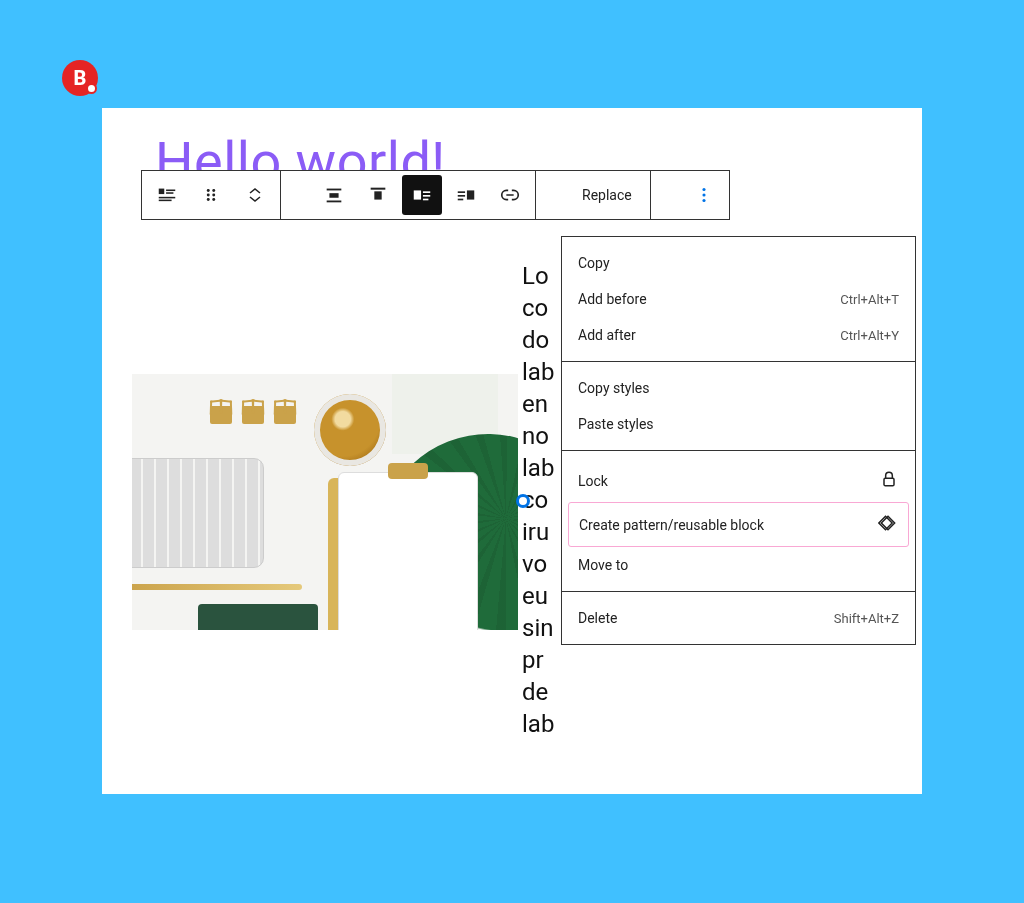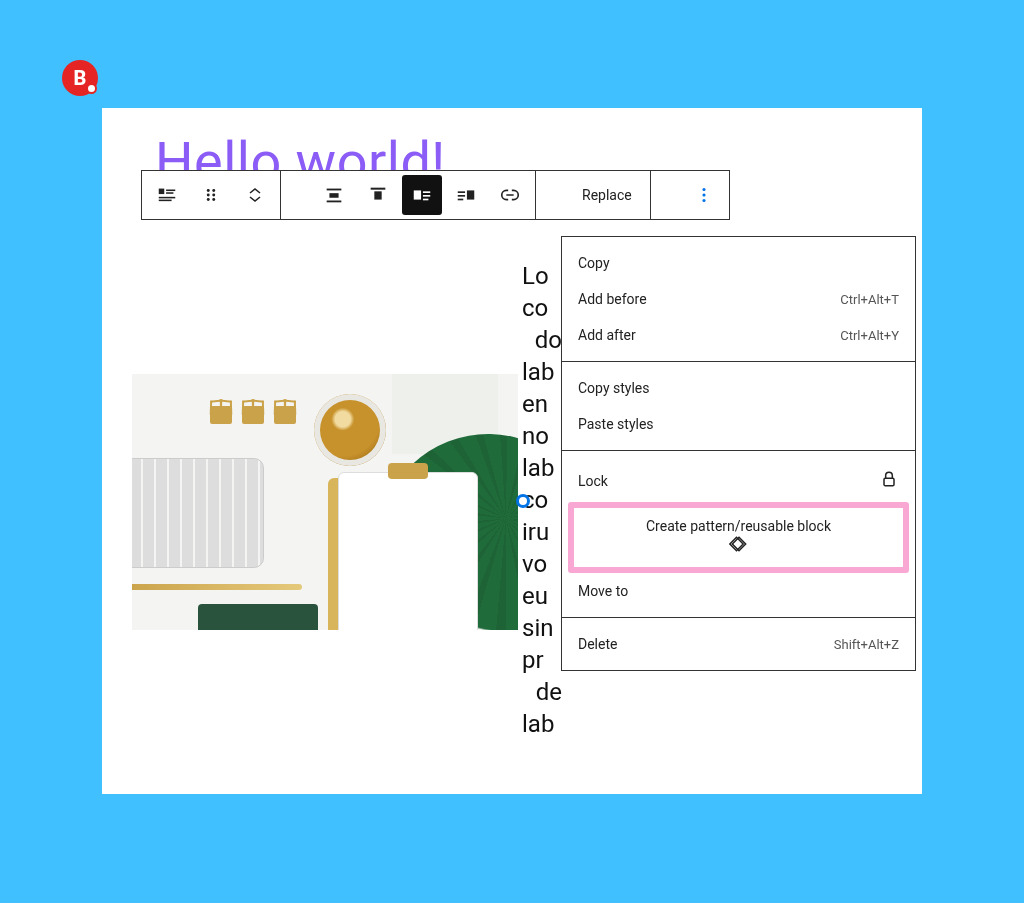--- a/index.html
+++ b/index.html
@@ -170,21 +170,21 @@
     color: #111;
     width: 40px;
     white-space: nowrap;
   }
   .body-text span {
     display: block;
     text-decoration-style: wavy;
     text-decoration-color: #d33;
     text-decoration-thickness: 1px;
   }
-  .body-text span.plain { text-decoration: none; text-align: right; }
+  .body-text span.plain { text-decoration: none; }
 
   
   .menu {
     position: absolute;
     top: 128px; left: 459px;
     width: 355px;
     background: #fff;
     border: 1px solid #333;
     font-size: 14px;
     color: #222;
@@ -193,25 +193,24 @@
   .menu-section:last-child { border-bottom: none; }
   .menu-item {
     display: flex;
     align-items: center;
     justify-content: space-between;
     padding: 10px 16px;
   }
   .menu-item .kbd { color: #555; font-size: 13px; }
   .menu-item .icon svg { width: 20px; height: 20px; }
   .menu-item.highlight {
-    border: 6px solid #f9a8d4;
+    border: 1px solid #f9a8d4;
     border-radius: 3px;
     margin: 0 6px;
     padding: 10px 10px;
-    flex-direction: column;
   }
 </style>
 </head>
 <body>
 
 <div class="logo">B</div>
 
 <div class="page">
 
   <div class="title">Hello world!</div>

